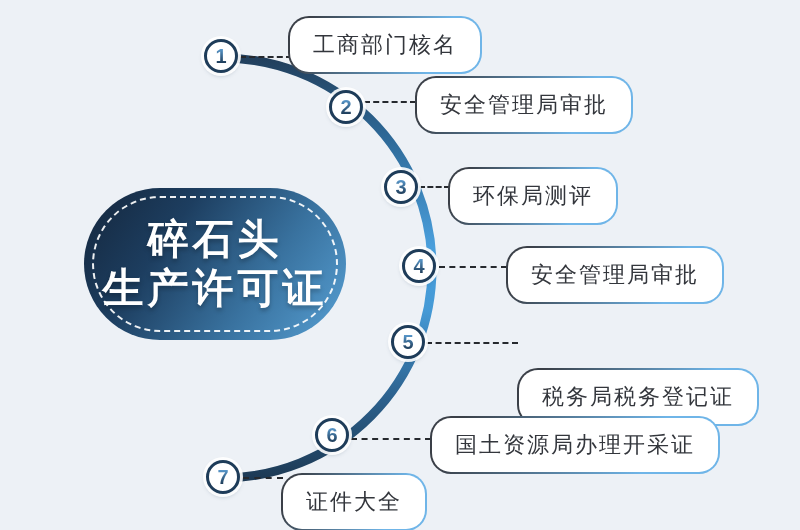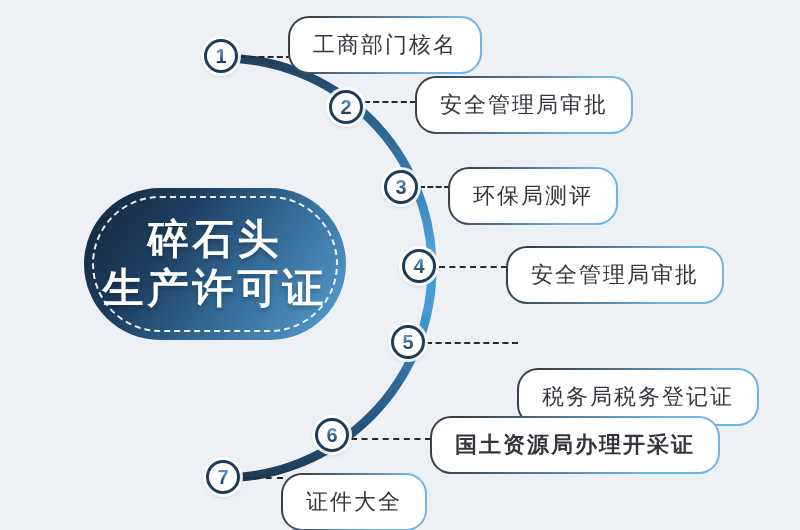--- a/index.html
+++ b/index.html
@@ -103,21 +103,21 @@
     background:
       linear-gradient(#ffffff, #ffffff) padding-box,
       linear-gradient(115deg, var(--label-border-dark, #3a3f47) 10%, var(--label-border-light, #6fb5e8) 75%) border-box;
     z-index: 3;
   }
   .l1 { left: 288px; top: 16px; }
   .l2 { left: 415px; top: 76px; }
   .l3 { left: 448px; top: 167px; }
   .l4 { left: 506px; top: 246px; }
   .l5 { left: 517px; top: 320px; margin-top: 48px; }
-  .l6 { left: 430px; top: 416px; font-weight: bold; }
+  .l6 { left: 430px; top: 416px; }
   .l7 { left: 281px; top: 473px; }
 </style>
 </head>
 <body>
 
 <div class="stage">
 
   <svg class="arc-svg" width="800" height="530" viewBox="0 0 800 530">
     <defs>
       <linearGradient id="arcGrad" gradientUnits="userSpaceOnUse" x1="0" y1="58" x2="0" y2="478">

